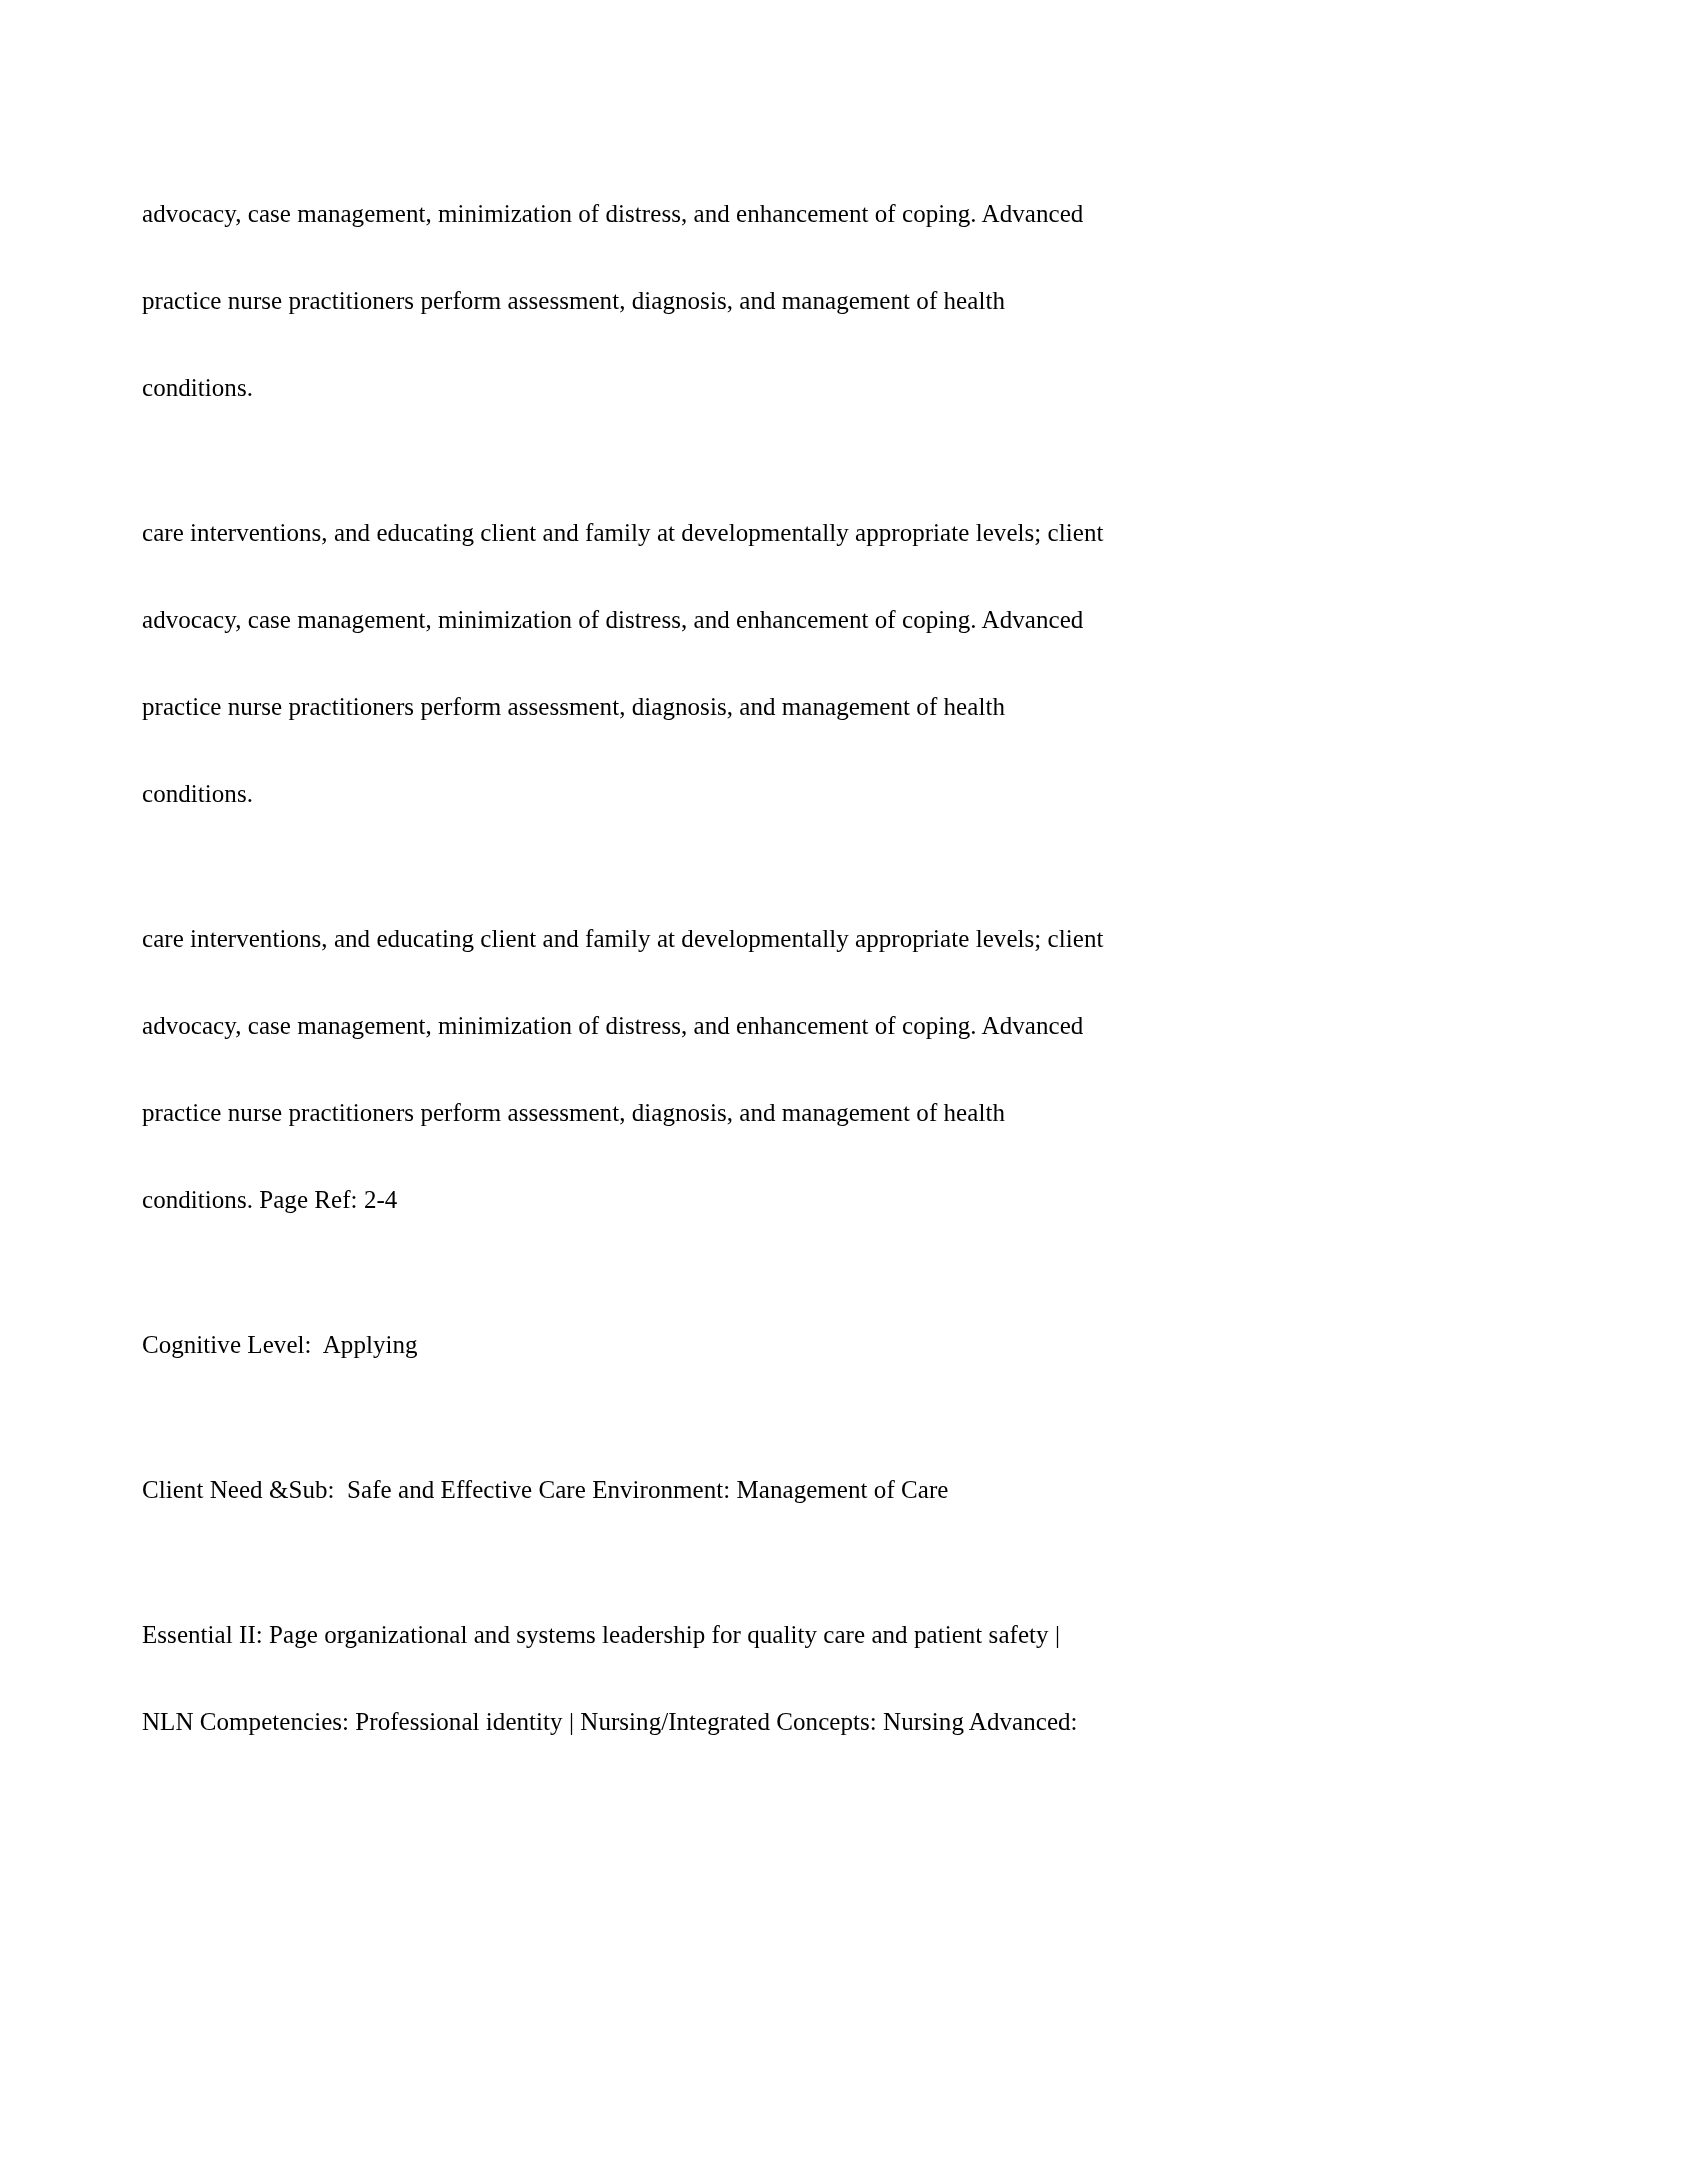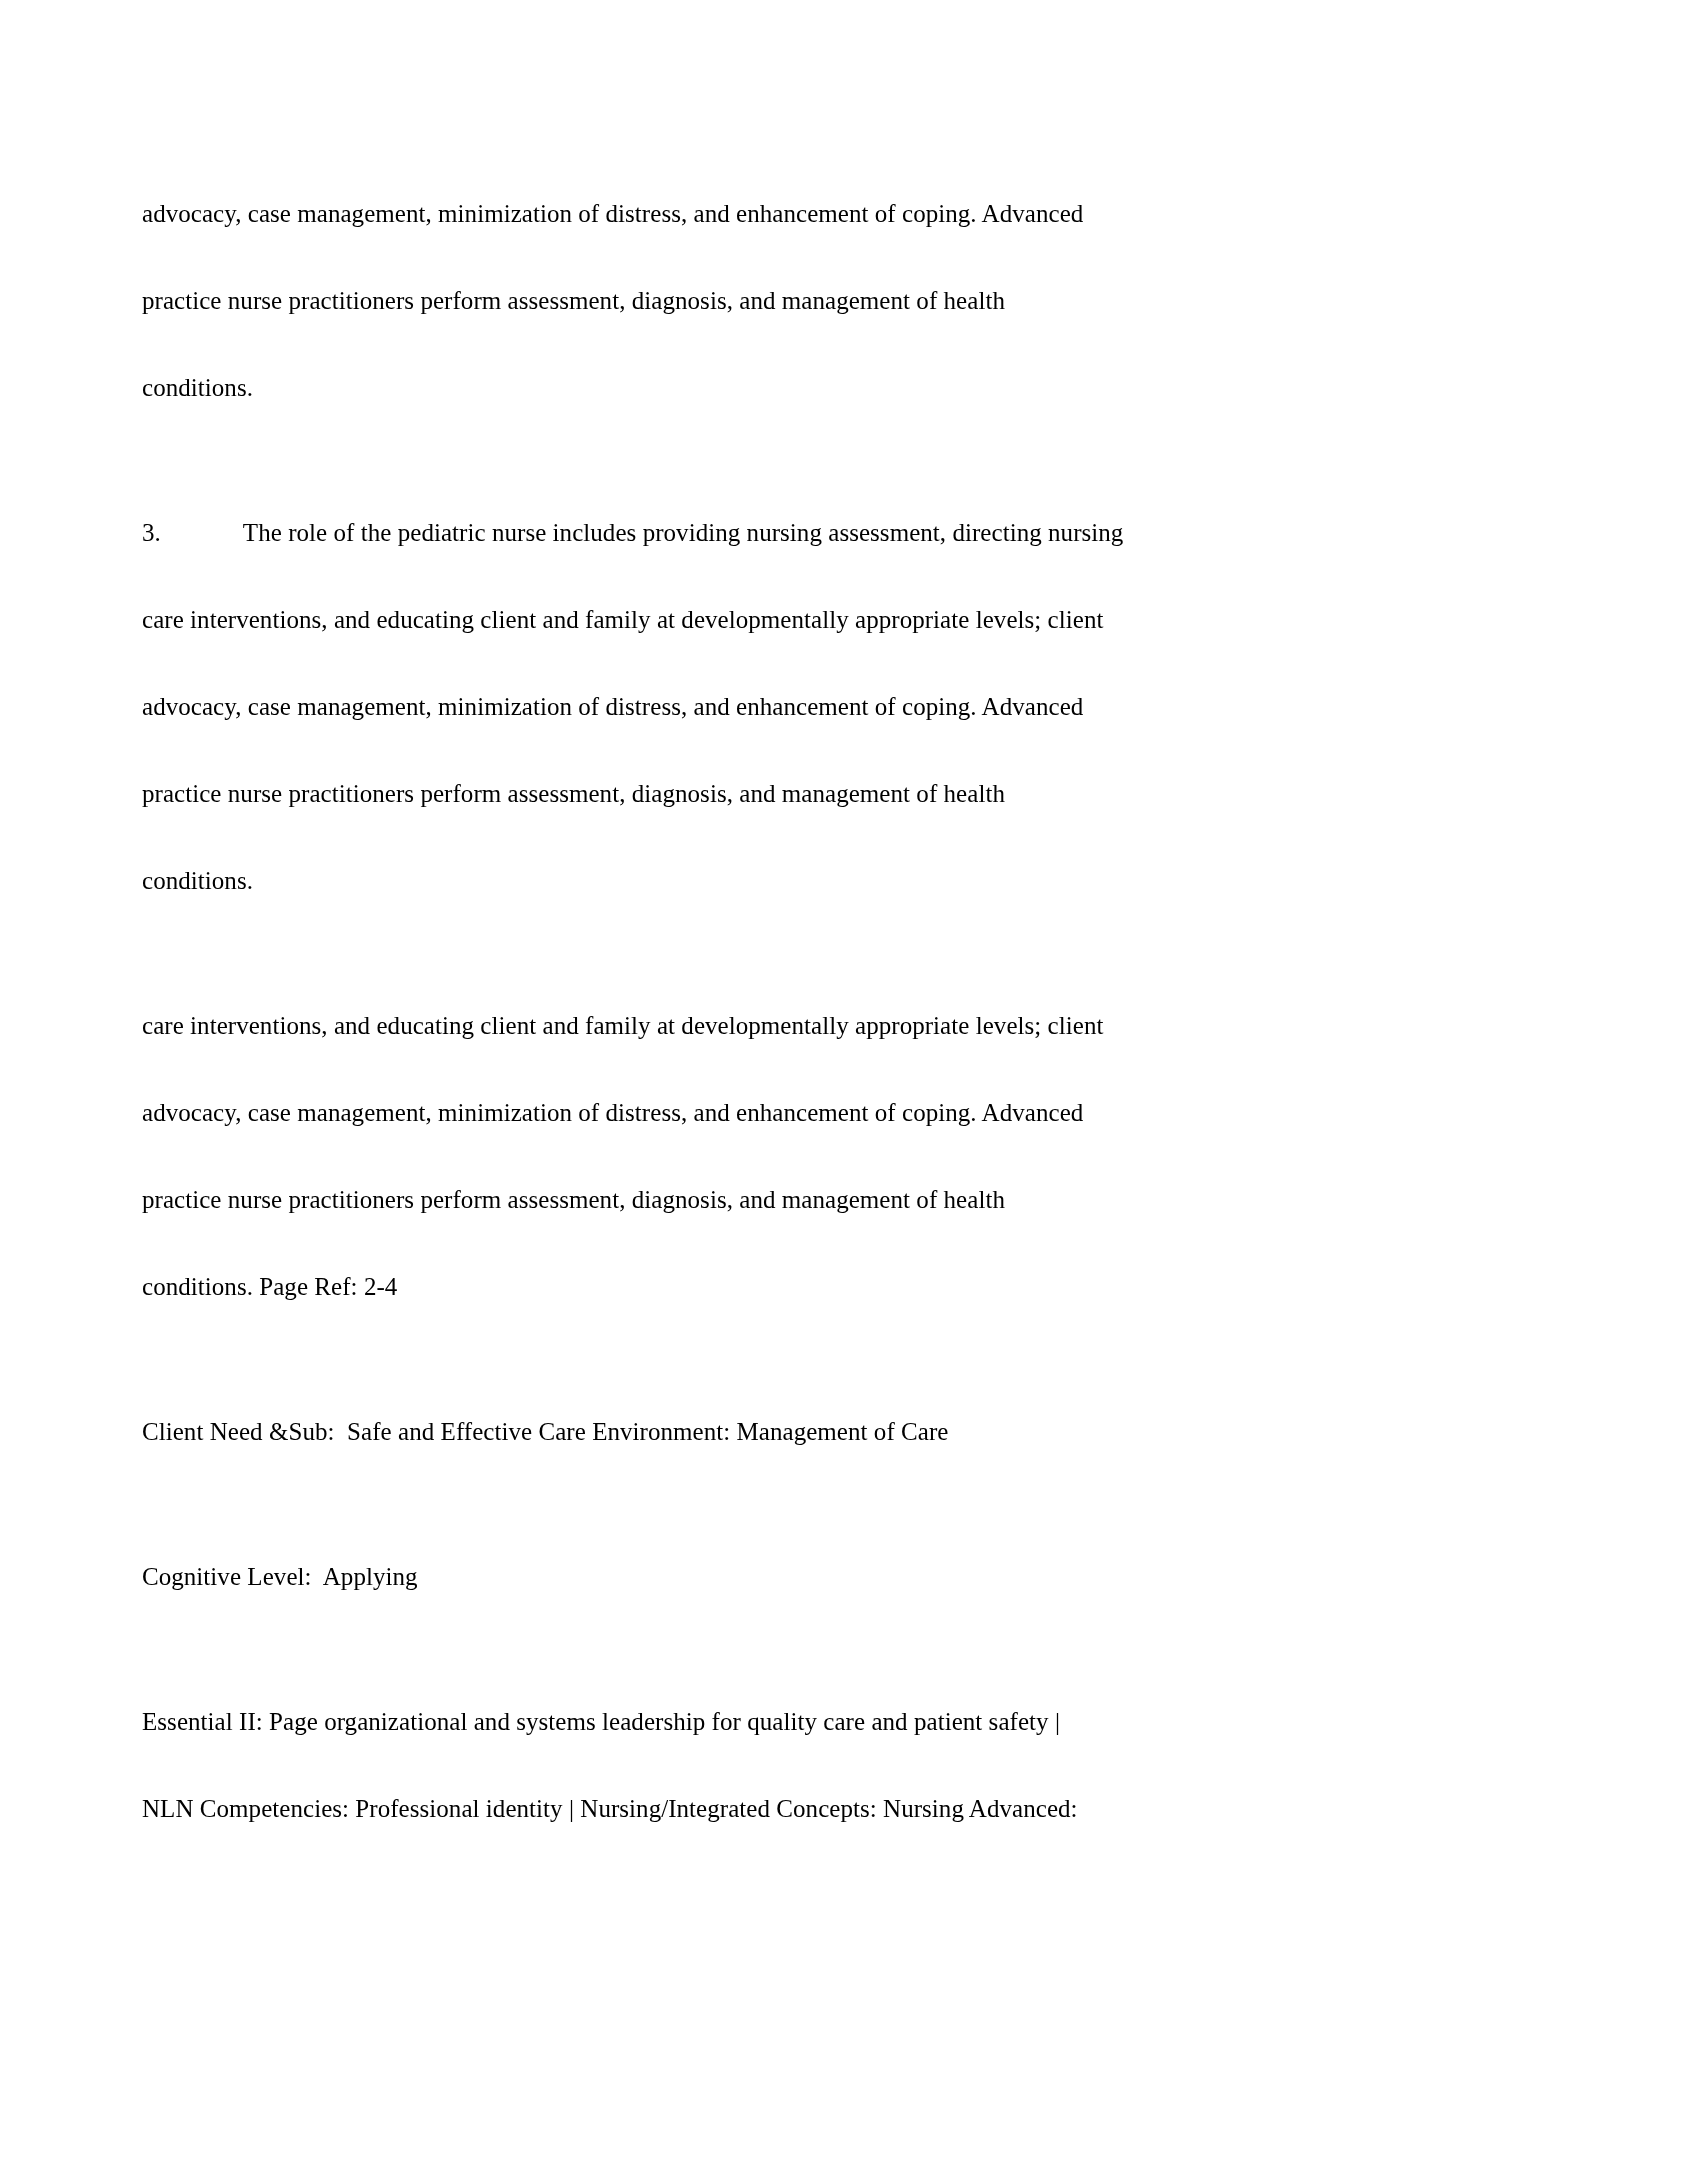--- a/index.html
+++ b/index.html
@@ -50,39 +50,38 @@
 <div id="page">
   <div id="text-column">
 
     <div class="para">
       <span class="line">advocacy, case management, minimization of distress, and enhancement of coping. Advanced</span>
       <span class="line">practice nurse practitioners perform assessment, diagnosis, and management of health</span>
       <span class="line">conditions.</span>
     </div>
 
     <div class="para">
-      <span class="line"><span>3.</span>		<span>The role of the pediatric nurse includes providing nursing assessment, directing nursing</span></span>
       <span class="line">care interventions, and educating client and family at developmentally appropriate levels; client</span>
       <span class="line">advocacy, case management, minimization of distress, and enhancement of coping. Advanced</span>
       <span class="line">practice nurse practitioners perform assessment, diagnosis, and management of health</span>
       <span class="line">conditions.</span>
     </div>
 
     <div class="para">
       <span class="line">care interventions, and educating client and family at developmentally appropriate levels; client</span>
       <span class="line">advocacy, case management, minimization of distress, and enhancement of coping. Advanced</span>
       <span class="line">practice nurse practitioners perform assessment, diagnosis, and management of health</span>
       <span class="line">conditions. Page Ref: 2-4</span>
     </div>
 
     <div class="para">
-      <span class="line">Client Need &amp;Sub:  Safe and Effective Care Environment: Management of Care</span>
+      <span class="line">Cognitive Level:  Applying</span>
     </div>
     <div class="para">
-      <span class="line">Cognitive Level:  Applying</span>
+      <span class="line">Client Need &amp;Sub:  Safe and Effective Care Environment: Management of Care</span>
     </div>
     <div class="para">
       <span class="line">Essential II: Page organizational and systems leadership for quality care and patient safety |</span>
       <span class="line">NLN Competencies: Professional identity | Nursing/Integrated Concepts: Nursing Advanced:</span>
     </div>
     <div class="para">
       
     </div>
 
   </div>

